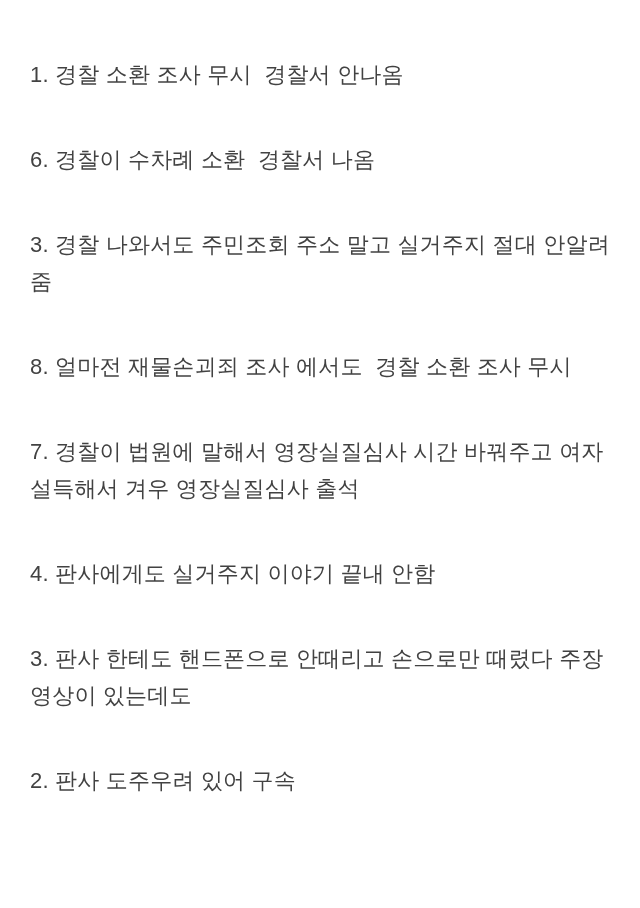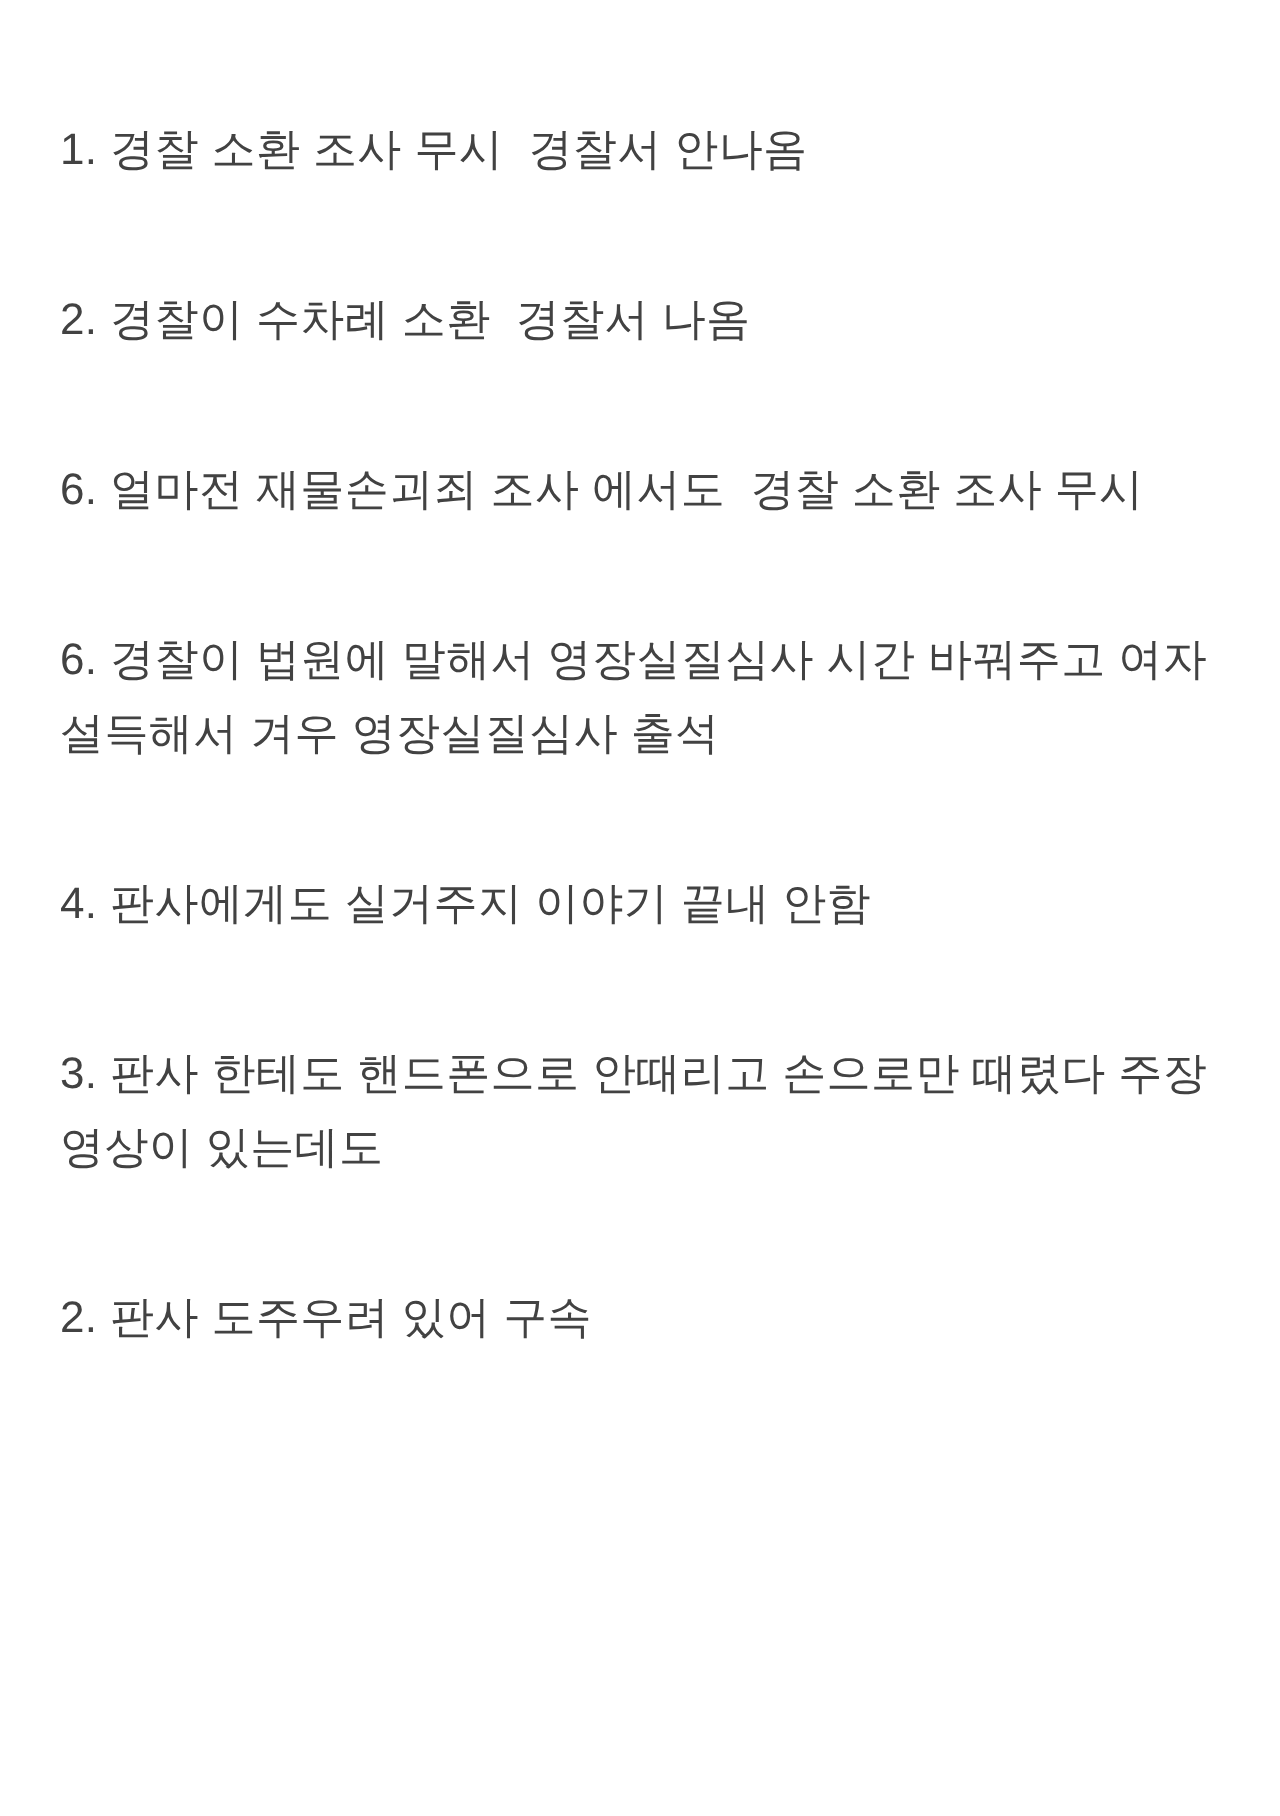--- a/index.html
+++ b/index.html
@@ -29,19 +29,20 @@
     overflow-wrap: break-word;
     word-break: normal;
     letter-spacing: 0.2px;
   }
 </style>
 </head>
 <body>
 
 <div class="page">
   <p class="list-item">1. 경찰 소환 조사 무시  경찰서 안나옴</p>
-  <p class="list-item">2. 경찰이 수차례 소환  경찰서 나옴</p>
-  <p class="list-item">6. 얼마전 재물손괴죄 조사 에서도  경찰 소환 조사 무시</p>
-  <p class="list-item">6. 경찰이 법원에 말해서 영장실질심사 시간 바꿔주고 여자 설득해서 겨우 영장실질심사 출석</p>
+  <p class="list-item">6. 경찰이 수차례 소환  경찰서 나옴</p>
+  <p class="list-item">3. 경찰 나와서도 주민조회 주소 말고 실거주지 절대 안알려줌</p>
+  <p class="list-item">8. 얼마전 재물손괴죄 조사 에서도  경찰 소환 조사 무시</p>
+  <p class="list-item">7. 경찰이 법원에 말해서 영장실질심사 시간 바꿔주고 여자 설득해서 겨우 영장실질심사 출석</p>
   <p class="list-item">4. 판사에게도 실거주지 이야기 끝내 안함</p>
   <p class="list-item">3. 판사 한테도 핸드폰으로 안때리고 손으로만 때렸다 주장  영상이 있는데도</p>
   <p class="list-item">2. 판사 도주우려 있어 구속</p>
 </div>
 
 </body></html>

